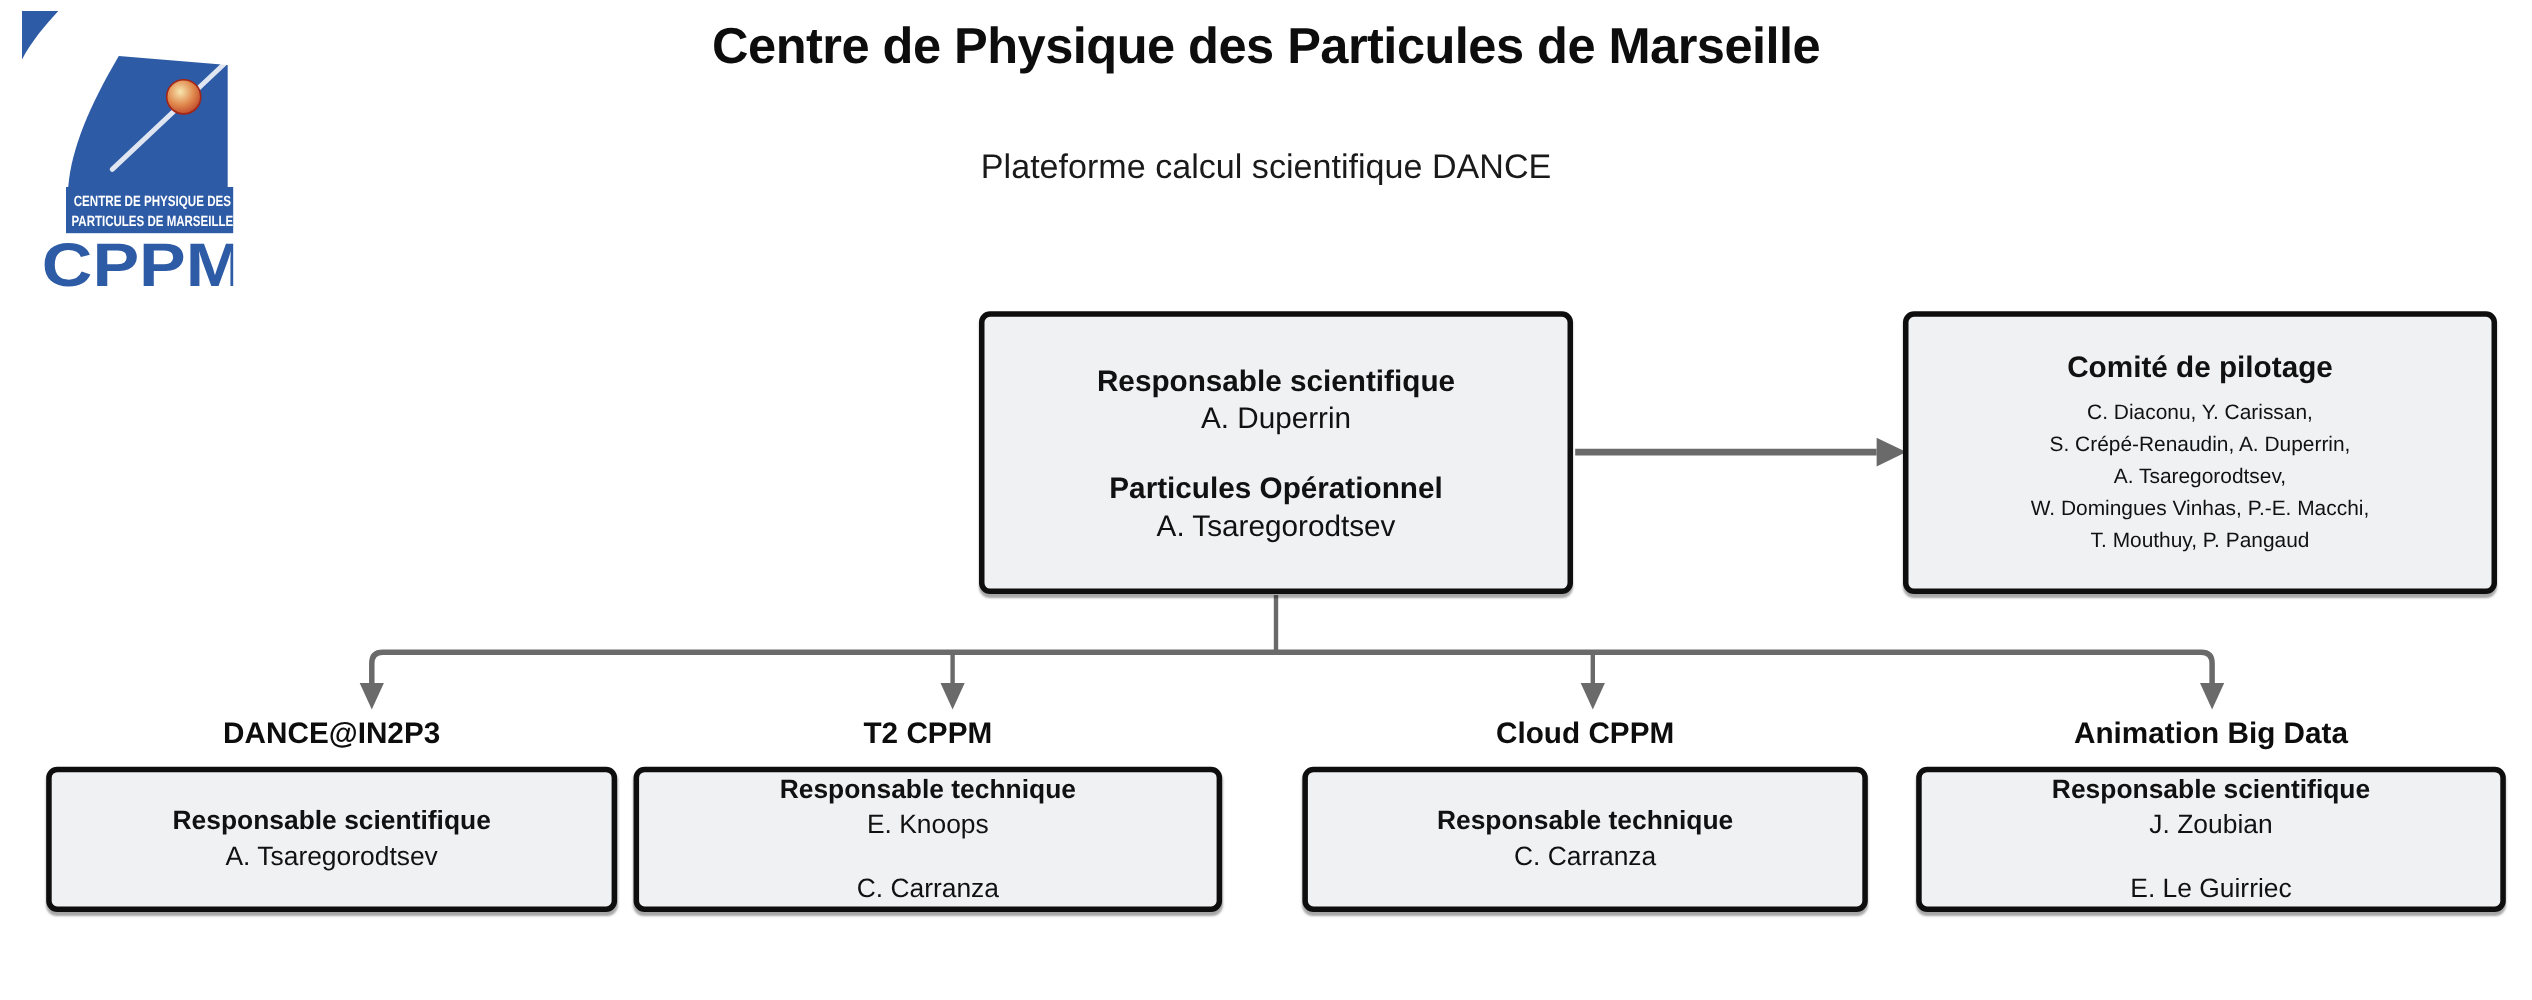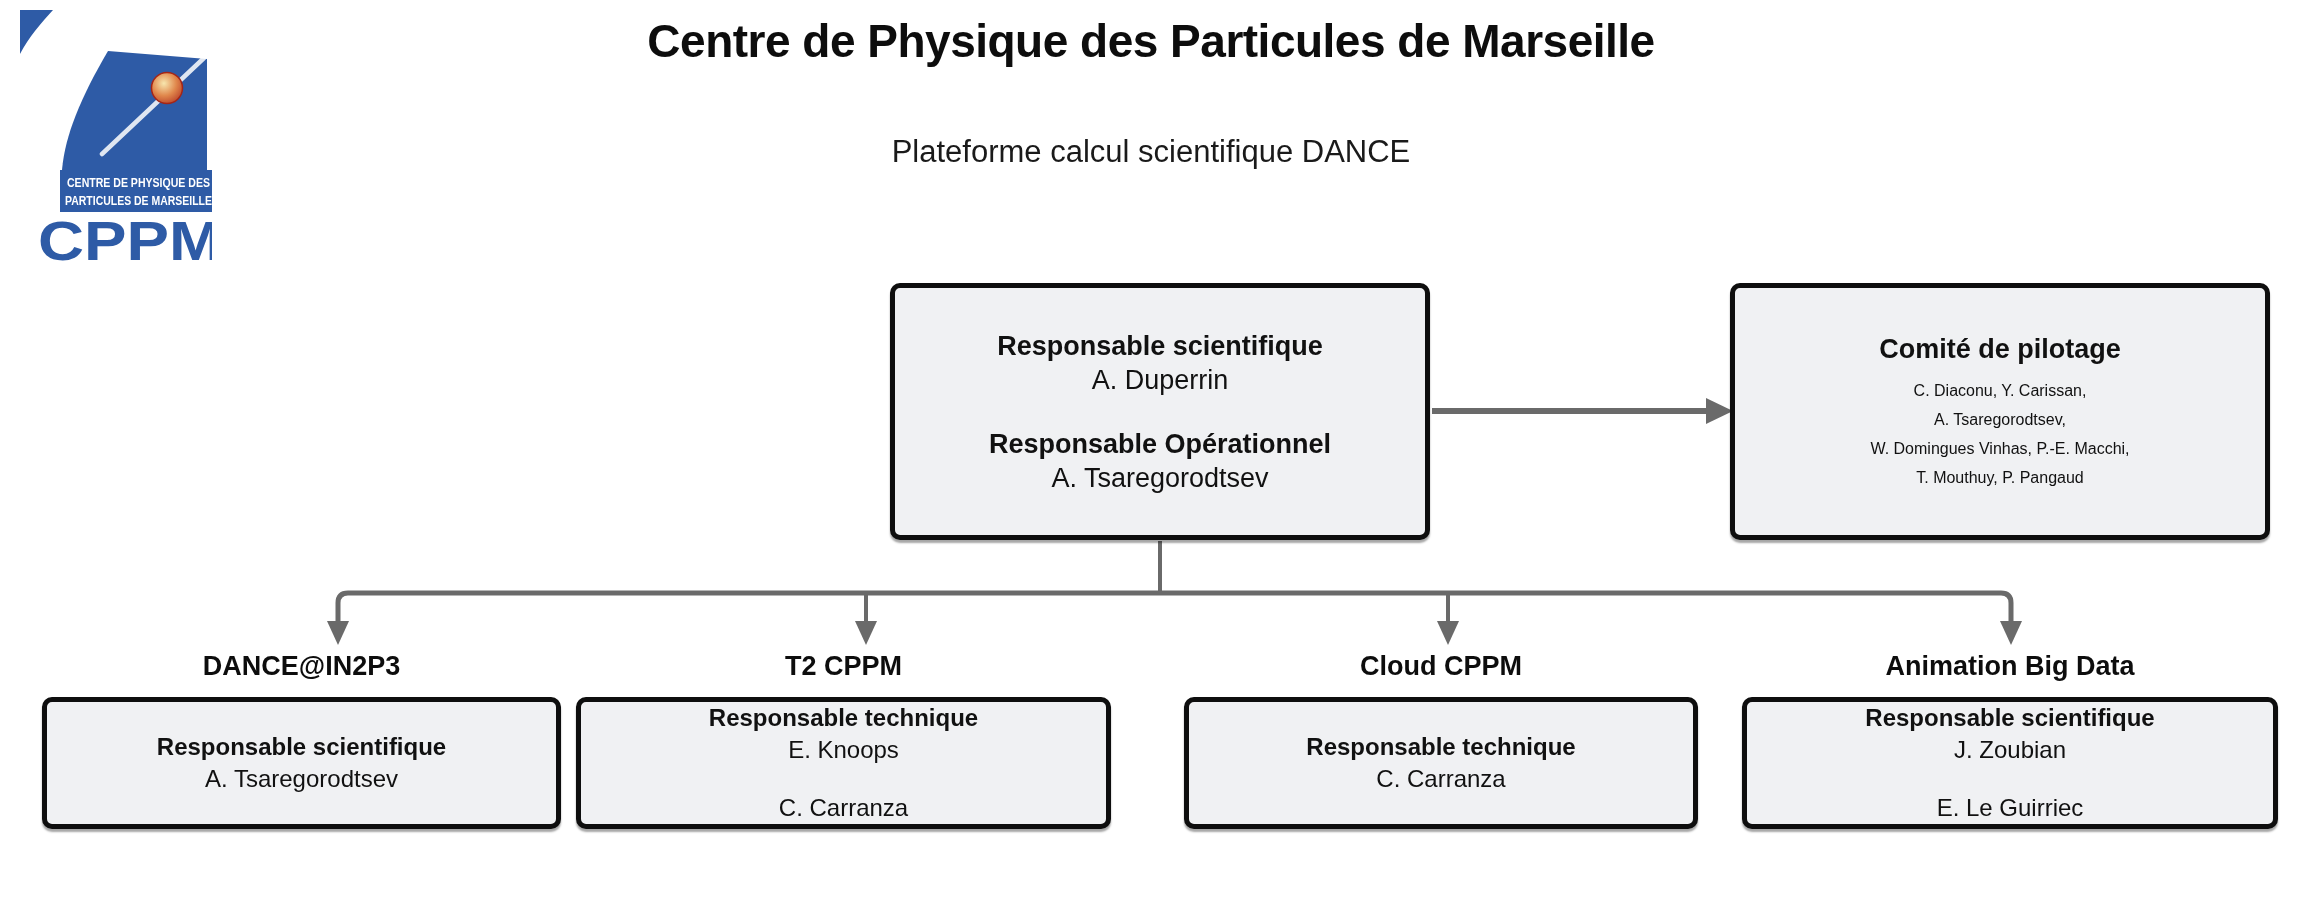--- a/index.html
+++ b/index.html
@@ -30,21 +30,21 @@
     display:flex;flex-direction:column;align-items:center;justify-content:center;
     text-align:center;
   }
   .node .role{font-weight:700;}
   
   .big-node{font-size:27px;line-height:34px;}
   .central-box{left:890px;top:283px;width:540px;height:257px;}
   .comite-box{left:1730px;top:283px;width:540px;height:257px;}
   .central-box .spacer{height:30px;}
   .comite-box .comite-title{font-size:27px;font-weight:700;line-height:34px;margin-bottom:10px;}
-  .comite-box .member-line{font-size:16px;line-height:29px;}
+  .comite-box .member-line{font-size:19px;line-height:29px;}
   
   .unit-label{
     top:650px;text-align:center;font-size:27px;font-weight:700;line-height:32px;color:#0d0d0d;
   }
   .unit-box{top:697px;height:132px;font-size:24px;line-height:32px;}
   .unit-box .spacer{height:28px;}
   .u1{left:42px;width:519px;}
   .u2{left:576px;width:535px;}
   .u3{left:1184px;width:514px;}
   .u4{left:1742px;width:536px;}
@@ -96,27 +96,28 @@
     <polygon points="855,621 877,621 866,645"></polygon>
     <polygon points="1437,621 1459,621 1448,645"></polygon>
     <polygon points="2000,621 2022,621 2011,645"></polygon>
   </g>
 </svg>
 
 <div class="abs node big-node central-box">
   <div class="role">Responsable scientifique</div>
   <div>A. Duperrin</div>
   <div class="spacer"></div>
-  <div class="role">Responsable Opérationnel</div>
+  <div class="role">Particules Opérationnel</div>
   <div>A. Tsaregorodtsev</div>
 </div>
 
 <div class="abs node comite-box">
   <div class="comite-title">Comité de pilotage</div>
   <div class="member-line">C. Diaconu, Y. Carissan,</div>
+  <div class="member-line">S. Crépé-Renaudin, A. Duperrin,</div>
   <div class="member-line">A. Tsaregorodtsev,</div>
   <div class="member-line">W. Domingues Vinhas, P.-E. Macchi,</div>
   <div class="member-line">T. Mouthuy, P. Pangaud</div>
 </div>
 
 <div class="abs unit-label u1">DANCE@IN2P3</div>
 <div class="abs node unit-box u1">
   <div class="role">Responsable scientifique</div>
   <div>A. Tsaregorodtsev</div>
 </div>

